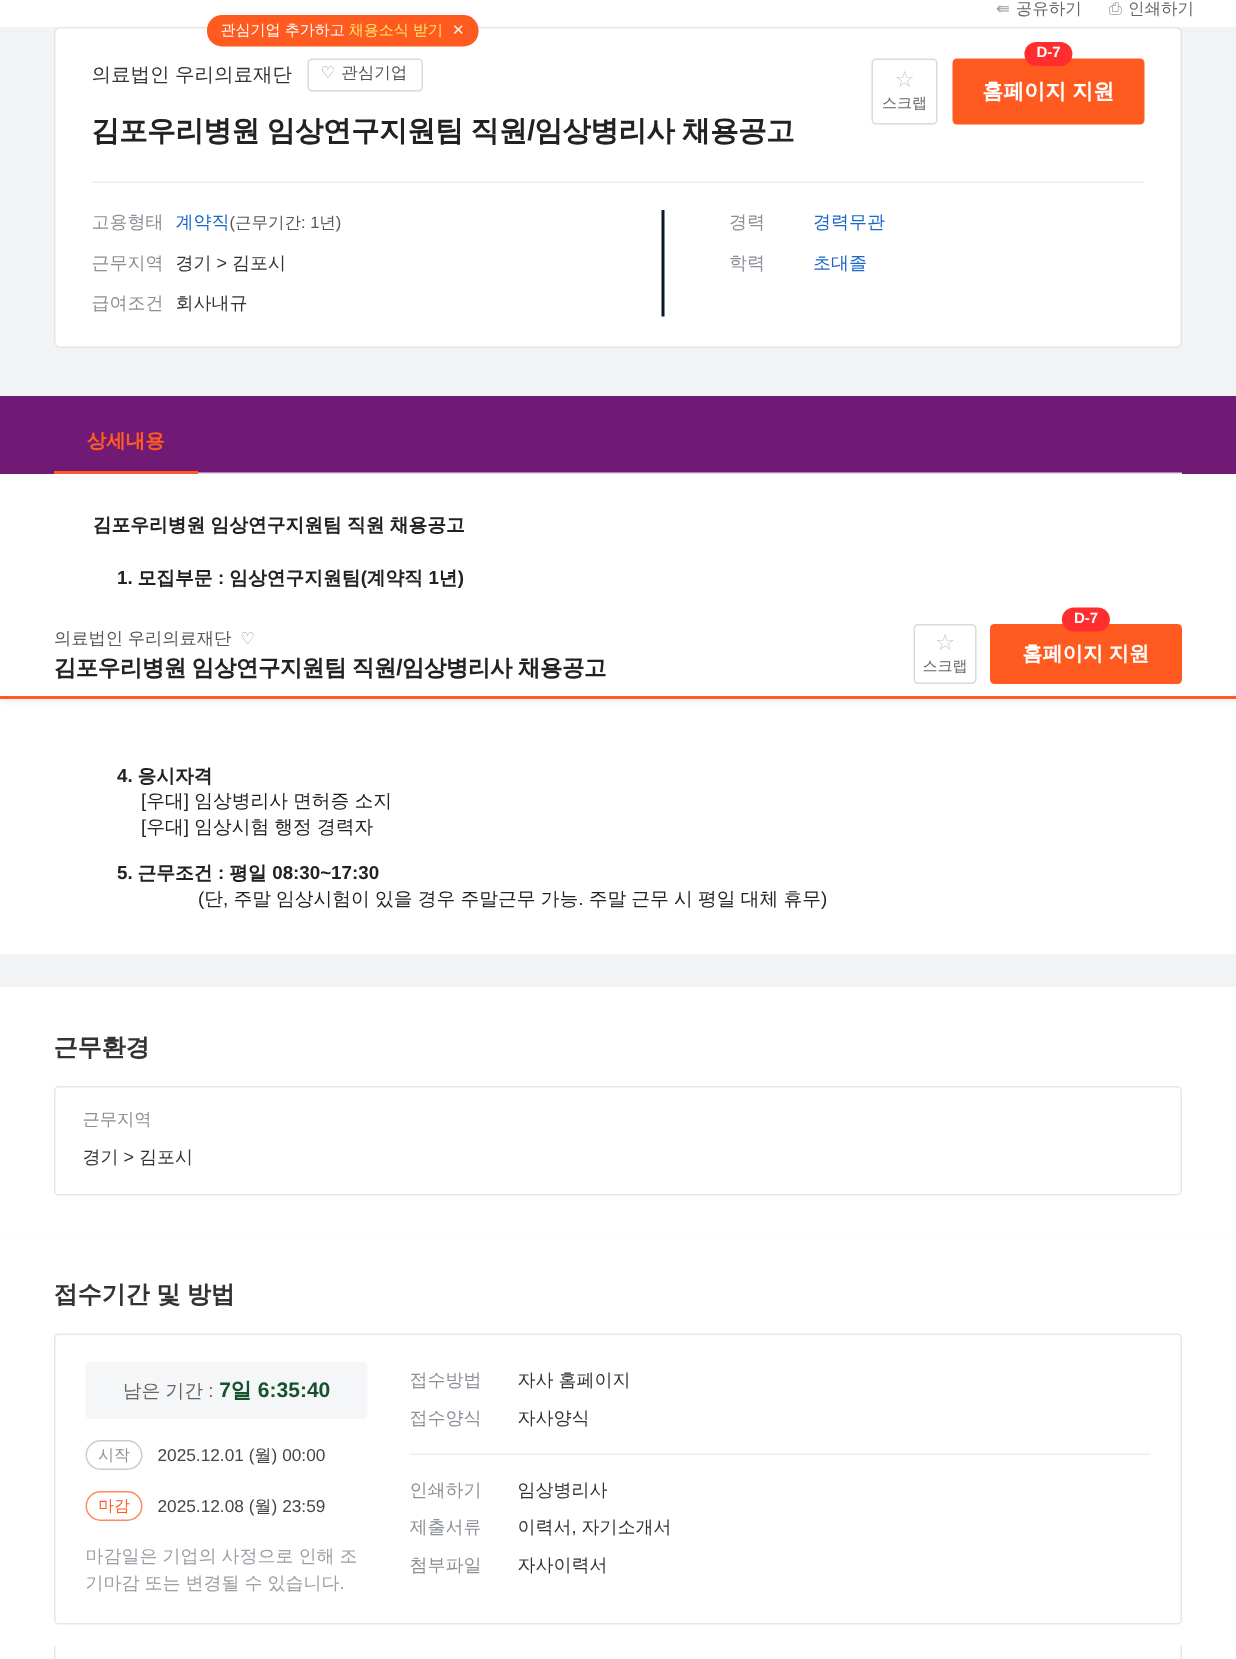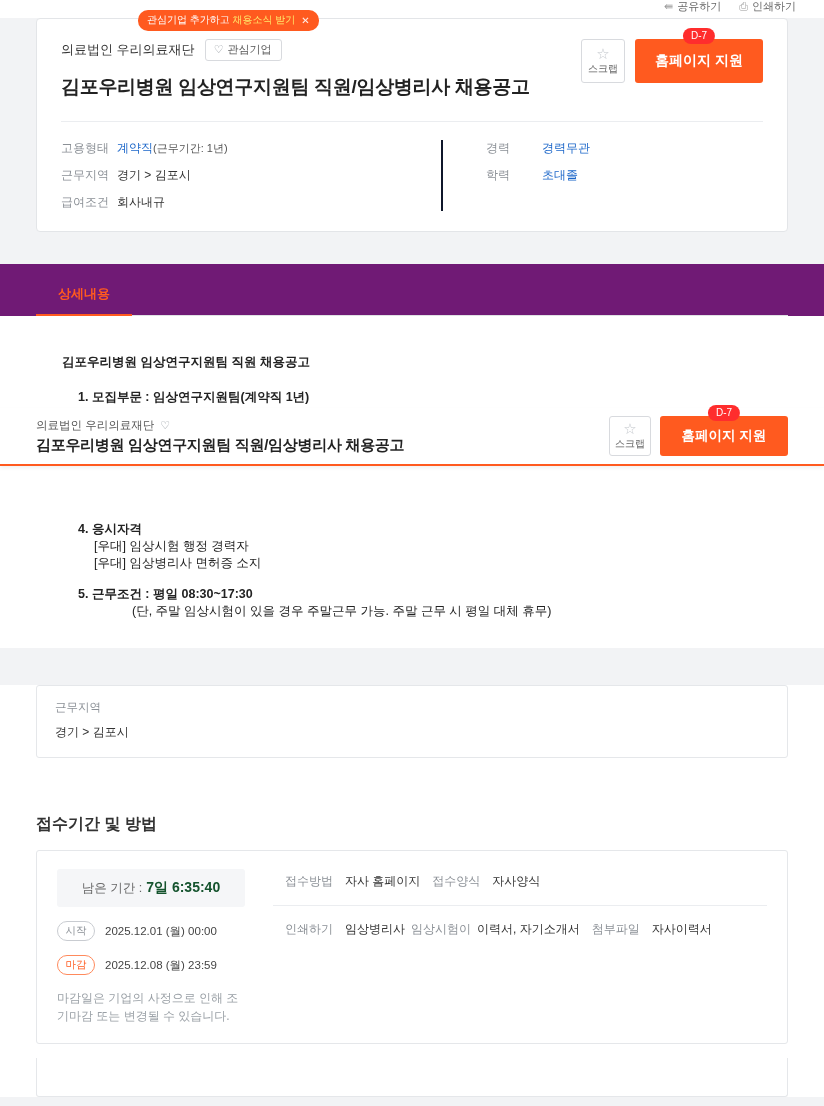--- a/index.html
+++ b/index.html
@@ -100,21 +100,21 @@
   }
   .dday {
     position: absolute;
     top: -11px; left: 50%;
     transform: translateX(-50%);
     background: #ff2d2d;
     color: #fff;
     font-size: 10px;
     border-radius: 9px;
     padding: 2px 8px 3px 8px;
-    font-weight: normal;
+    font-weight: bold;
     white-space: nowrap;
   }
 
   
   .summary {
     margin: 21px 24px 0 24px;
     border-top: 1px solid #ebedf0;
     padding: 18px 0 20px 0;
     display: flex;
   }
@@ -150,21 +150,21 @@
   }
 
   
   .detail {
     background: #fff;
     padding: 26px 0 28px 0;
   }
   .detail-inner { margin: 0 36px; }
   .d-line { font-size: 12.5px; color: #222; }
   .d-strong { font-weight: bold; }
-  .ind-1 { padding-left: 26px; margin-top: 12px; }
+  .ind-1 { padding-left: 26px; }
   .ind-2 { padding-left: 42px; }
   .ind-3 { padding-left: 58px; }
   .sp-14 { height: 14px; }
   .sp-18 { height: 18px; }
 
   
   .sticky-bar {
     position: absolute;
     left: 0; right: 0;
     top: 408px;
@@ -233,21 +233,21 @@
     border: 1px solid #c9ccd1;
     color: #8b9096;
     font-size: 10.5px;
     display: flex; align-items: center; justify-content: center;
   }
   .pill.close { border-color: #ff8a5c; color: #ff5a1f; }
   .pr-date { font-size: 11.5px; color: #444; }
   .note { font-size: 12px; color: #9aa0a6; margin-top: 14px; line-height: 1.5; }
 
   .period-right { flex: 1; padding-left: 28px; }
-  .pr-table { display: flex; flex-direction: row; text-align: center; }
+  .pr-table { display: flex; flex-direction: column; }
   .pr-item { display: flex; font-size: 12px; padding: 4px 0; }
   .pr-k { width: 72px; color: #8b9096; }
   .pr-v { color: #333; }
   .divider { border-top: 1px solid #ebedf0; margin: 11px 0 11px 0; }
 
   
   .bottom-apply {
     margin: 14px 36px 0 36px;
     border: 1px solid #e5e7ea;
     border-top: none;
@@ -342,31 +342,32 @@
     <div class="detail-inner">
       <div class="d-line d-strong ind-1">김포우리병원 임상연구지원팀 직원 채용공고</div>
       <div class="sp-18"></div>
       <div class="d-line d-strong ind-2">1. 모집부문 : 임상연구지원팀(계약직 1년)</div>
       <div class="sp-14"></div>
       <div class="d-line d-strong ind-2">2. 모집인원 : 1명</div>
 
       <div style="height:84px"></div>
 
       <div class="d-line d-strong ind-2">4. 응시자격</div>
+      <div class="d-line ind-3">[우대] 임상병리사 면허증 소지</div>
       <div class="d-line ind-3">[우대] 임상시험 행정 경력자</div>
-      <div class="d-line ind-3">[우대] 임상병리사 면허증 소지</div>
       <div class="sp-14"></div>
       <div class="d-line d-strong ind-2">5. 근무조건 : 평일 08:30~17:30</div>
       <div class="d-line" style="padding-left:96px">(단, 주말 임상시험이 있을 경우 주말근무 가능. 주말 근무 시 평일 대체 휴무)</div>
     </div>
   </div>
 
   <div class="gap-gray"></div>
 
   <div class="section">
+    <div class="sec-title">근무환경</div>
     <div class="env-box">
       <div class="env-k">근무지역</div>
       <div class="env-v">경기 &gt; 김포시</div>
     </div>
     <div style="height:26px"></div>
   </div>
 
   <div class="section">
     <div class="sec-title">접수기간 및 방법</div>
     <div class="period-box">
@@ -396,21 +397,21 @@
             <span class="pr-v">자사양식</span>
           </div>
         </div>
         <div class="divider"></div>
         <div class="pr-table">
           <div class="pr-item">
             <span class="pr-k">인쇄하기</span>
             <span class="pr-v">임상병리사</span>
           </div>
           <div class="pr-item">
-            <span class="pr-k">임상시험이</span>
+            <span class="pr-k">제출서류</span>
             <span class="pr-v">이력서, 자기소개서</span>
           </div>
           <div class="pr-item">
             <span class="pr-k">첨부파일</span>
             <span class="pr-v link-blue">자사이력서</span>
           </div>
         </div>
       </div>
     </div>
 

